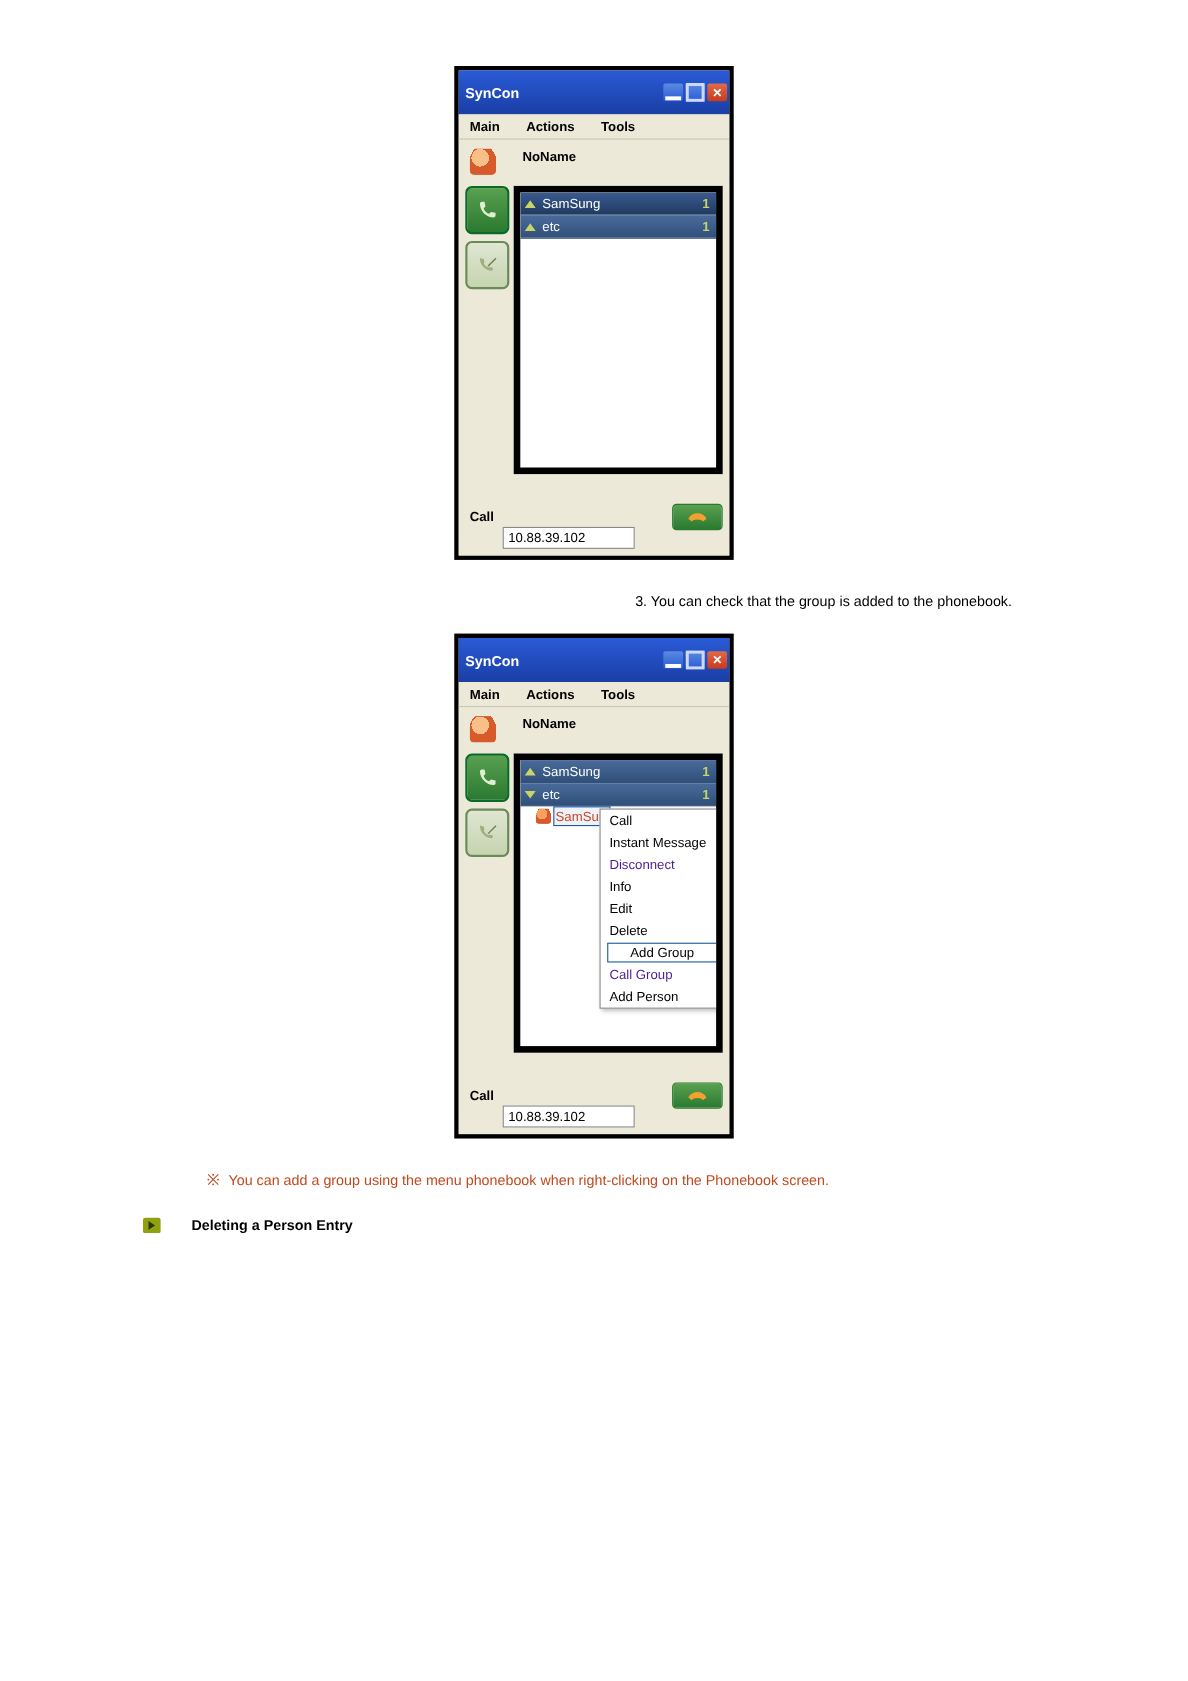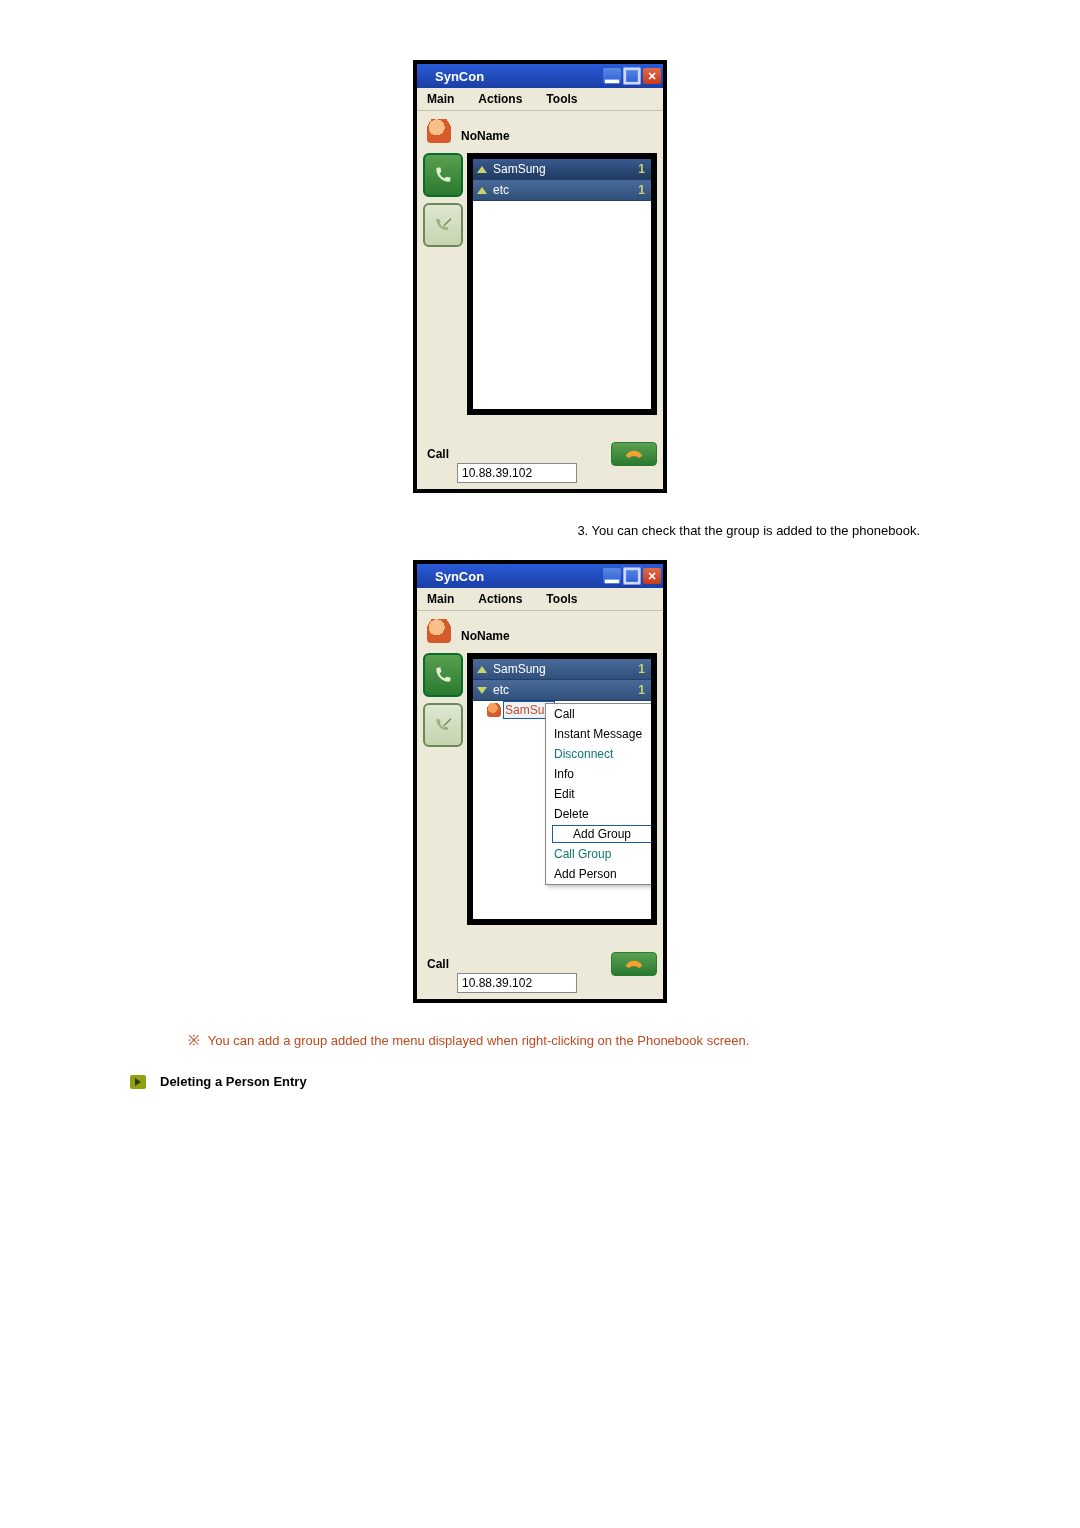--- a/index.html
+++ b/index.html
@@ -15,26 +15,26 @@
     padding-top: 60px;
   }
   .app-win {
     width: 254px;
     margin: 0 auto 30px auto;
     border: 4px solid #000;
     background: #ece9d8;
     box-sizing: border-box;
   }
   .title-bar {
-    height: 24px;
+    height: 40px;
     background: linear-gradient(#2a5bd7, #1a3ea5);
     display: flex;
     align-items: center;
     justify-content: space-between;
-    padding: 0 2px 0 18px;
+    padding: 0 2px 0 6px;
     color: #fff;
     font-weight: bold;
     font-size: 13px;
   }
   .title-bar .window-controls {
     display: flex;
     gap: 2px;
   }
   .win-btn {
     width: 18px;
@@ -53,22 +53,22 @@
     display: flex;
     gap: 24px;
     padding: 4px 10px;
     background: #ece9d8;
     border-bottom: 1px solid #c0c0b0;
     font-size: 12px;
     font-weight: bold;
   }
   .id-row {
     display: flex;
-    align-items: flex-end;
-    gap: 10px;
+    align-items: flex-start;
+    gap: 24px;
     padding: 8px 10px;
     background: #ece9d8;
     font-weight: bold;
     font-size: 12px;
   }
   .buddy-icon {
     width: 24px;
     height: 24px;
     border-radius: 4px;
     background: radial-gradient(circle at 40% 35%, #f8c088 8px, transparent 8px),
@@ -162,21 +162,21 @@
     background: #fff;
     border: 1px solid #888;
     box-shadow: 2px 2px 4px rgba(0,0,0,0.25);
     font-size: 12px;
     z-index: 10;
   }
   .ctx-item {
     padding: 3px 8px;
     white-space: nowrap;
   }
-  .ctx-item.disabled { color: #0f766e; }
+  .ctx-item.disabled { color: #4c1d95; }
   .ctx-item.boxed {
     display: inline-block;
     margin: 1px 6px;
     padding: 1px 20px;
     border: 1px solid #1a5aa0;
   }
   .status-row {
     display: flex;
     align-items: center;
     gap: 6px;
@@ -217,21 +217,21 @@
     align-items: flex-start;
     gap: 8px;
     margin: 28px 0 26px 28px;
     color: #c04a20;
     font-size: 13px;
   }
   .note-asterisk { color: #c04a20; font-size: 14px; line-height: 1; }
   .section-row {
     display: flex;
     align-items: center;
-    gap: 14px;
+    gap: 28px;
     margin-left: -30px;
   }
   .bullet-badge {
     width: 16px; height: 14px;
     background: #90a010;
     border-radius: 2px;
     display:flex; align-items:center; justify-content:center;
   }
   .bullet-badge::after{
     content:""; width:0;height:0;
@@ -403,21 +403,21 @@
         <svg viewBox="0 0 24 16">
             <path d="M2 10c4-8 16-8 20 0l-4 3c-1-3-11-3-12 0z" fill="#f4a030"></path>
           </svg>
       </div>
     </div>
   </div>
 
   <div class="doc-text">
     <div class="note-row">
       <span class="note-asterisk">※</span>
-      <span>You can add a group added the menu displayed when right-clicking on the Phonebook screen.</span>
+      <span>You can add a group using the menu phonebook when right-clicking on the Phonebook screen.</span>
     </div>
     <div class="section-row">
       <span class="bullet-badge"></span>
       <span class="section-title">Deleting a Person Entry</span>
     </div>
   </div>
 
 </div>
 
 </body></html>

